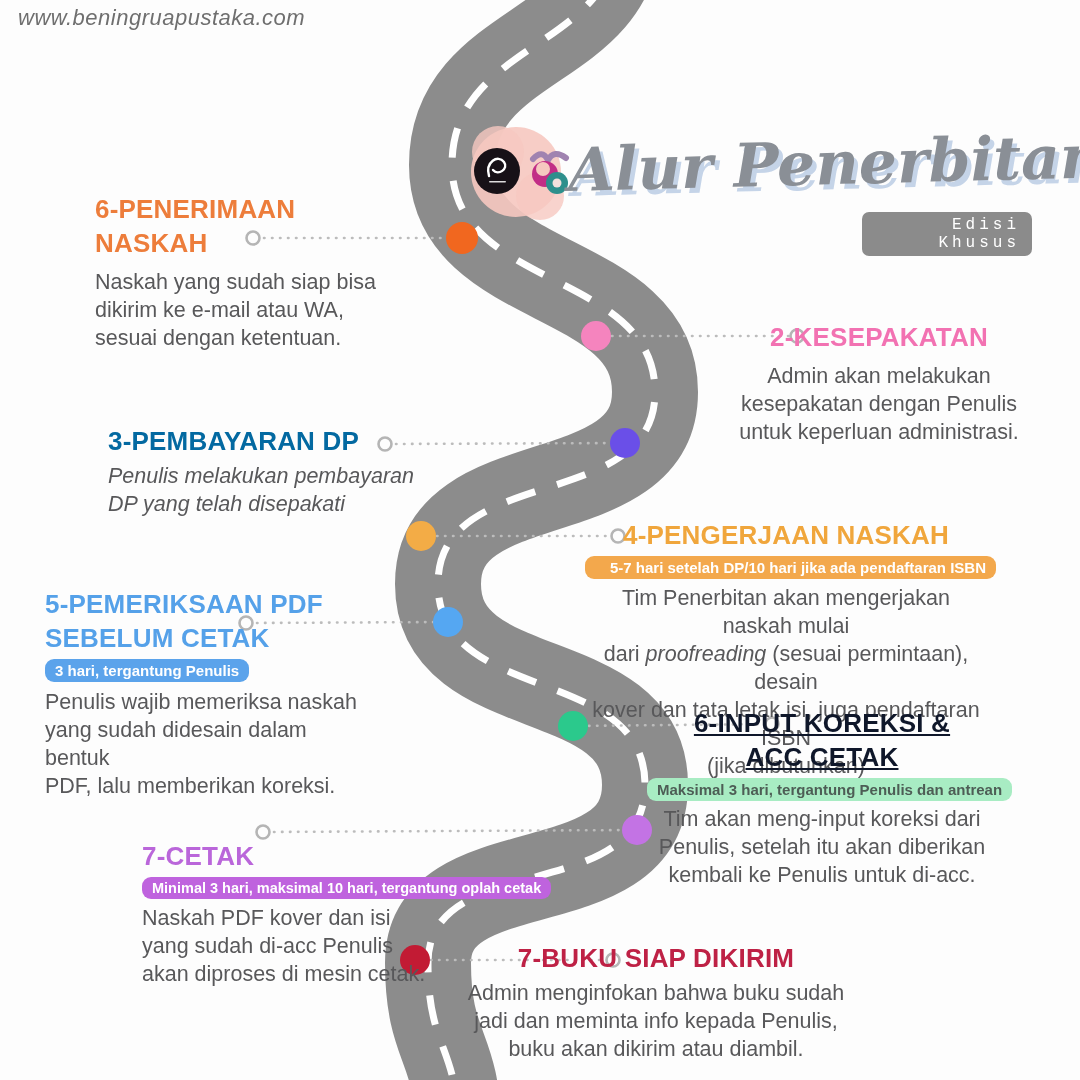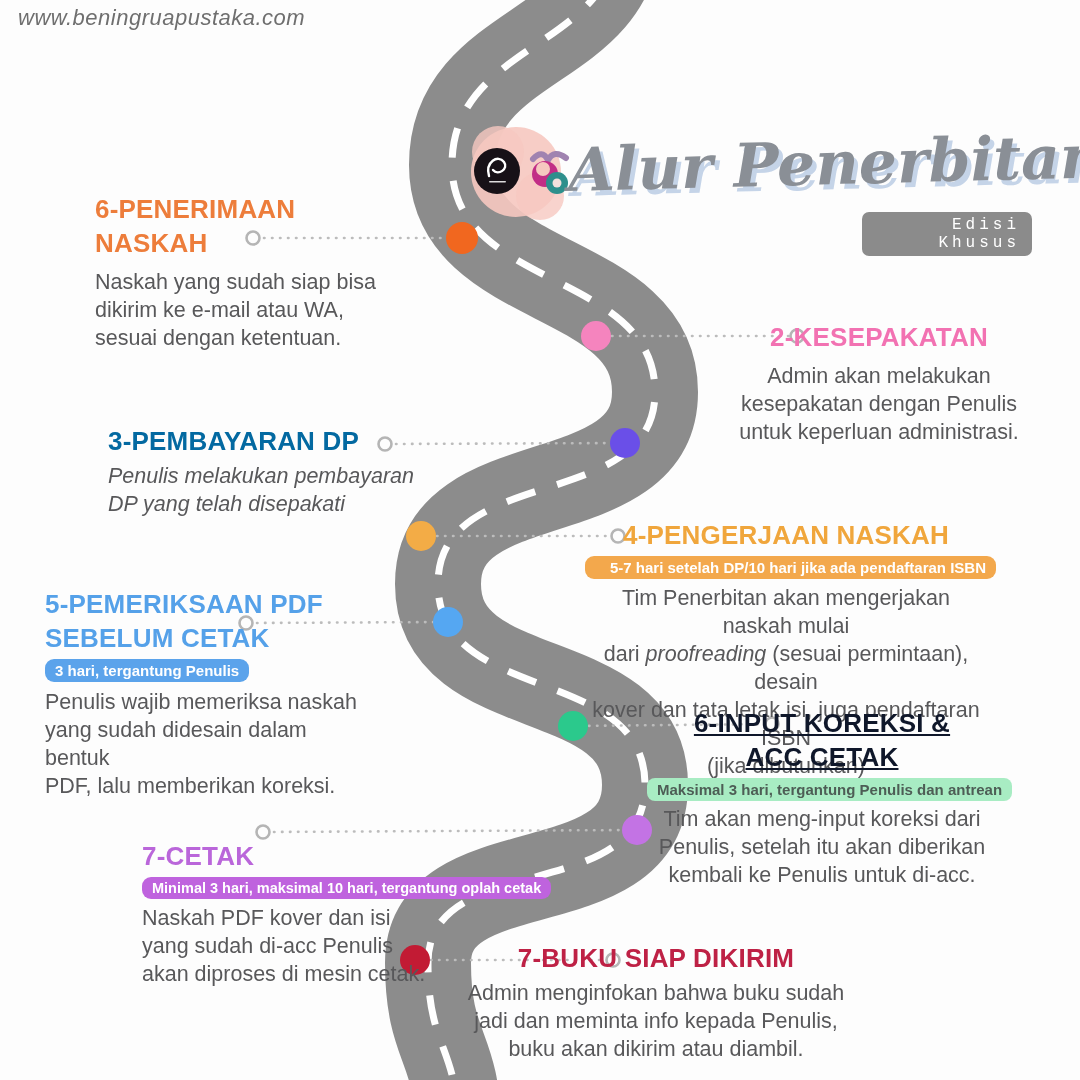--- a/index.html
+++ b/index.html
@@ -135,21 +135,21 @@
 SEBELUM CETAK</div>
     <span class="badge" style="background: rgb(91, 163, 235); color: rgb(255, 255, 255);">3 hari, tergantung Penulis</span>
     <div class="step-body" style="margin-top:6px;">Penulis wajib memeriksa naskah
 yang sudah didesain dalam bentuk
 PDF, lalu memberikan koreksi.</div>
   </div>
 
   <div class="txt t-right" style="left:647px;top:706px;width:350px;">
     <div class="step-title" style="color: #0f172a; text-decoration: underline;">6-INPUT KOREKSI &amp;
 ACC CETAK</div>
-    <span class="badge" style="background: rgb(168, 236, 195); color: rgb(77, 93, 85); border-radius: 8px;">Maksimal 3 hari, tergantung Penulis dan antrean</span>
+    <span class="badge" style="background: rgb(168, 236, 195); color: rgb(77, 93, 85);">Maksimal 3 hari, tergantung Penulis dan antrean</span>
     <div class="step-body" style="margin-top:4px;">Tim akan meng-input koreksi dari
 Penulis, setelah itu akan diberikan
 kembali ke Penulis untuk di-acc.</div>
   </div>
 
   <div class="txt t-left" style="left:142px;top:839px;width:360px;">
     <div class="step-title" style="color: rgb(186, 102, 218);">7-CETAK</div>
     <span class="badge small" style="background: rgb(191, 99, 222); color: rgb(255, 255, 255);">Minimal 3 hari, maksimal 10 hari, tergantung oplah cetak</span>
     <div class="step-body" style="margin-top:5px;">Naskah PDF kover dan isi
 yang sudah di-acc Penulis

